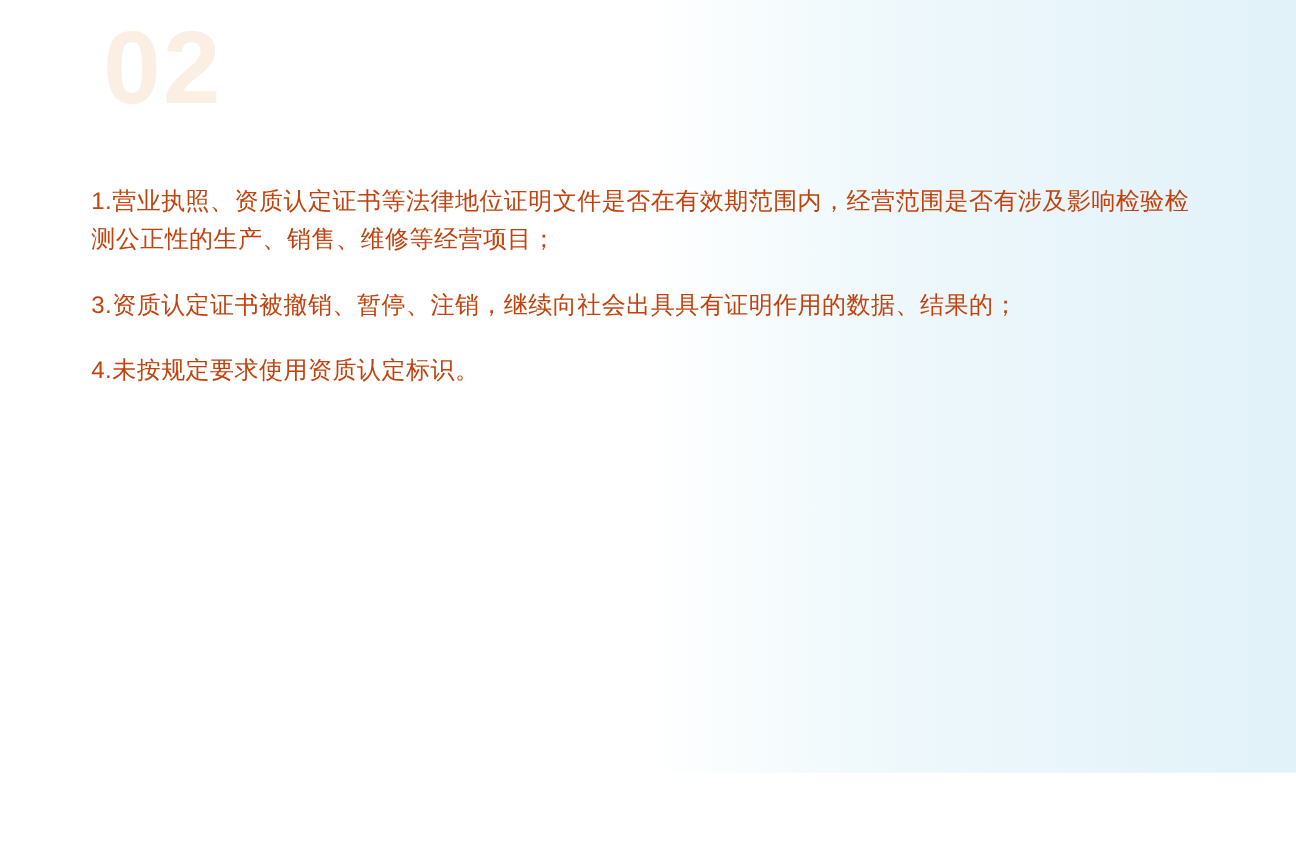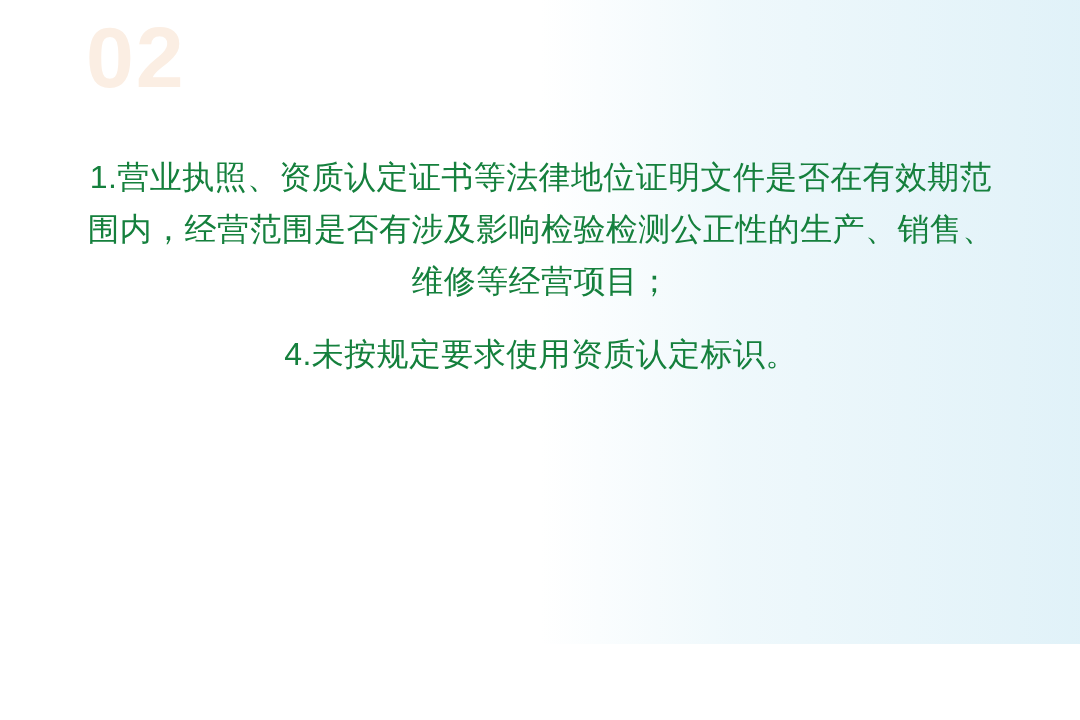--- a/index.html
+++ b/index.html
@@ -53,39 +53,40 @@
     line-height: 1.2;
     margin: 0;
   }
   .body-list {
     position: absolute;
     left: 76px;
     top: 152px;
     width: 930px;
   }
   .item {
-    font-size: 32px;
-    color: #15803d;
+    font-size: 20px;
+    color: #c2410c;
     line-height: 1.62;
     margin: 0 0 22px 0;
     letter-spacing: 0.4px;
-    text-align: center;
+    text-align: left;
   }
   .item:last-child {
     margin-bottom: 16px;
   }
 </style>
 </head>
 <body>
 
 <div class="slide">
 
   <div class="wash"></div>
 
   <div class="watermark-number">02</div>
 
 
   <div class="body-list">
     <p class="item">1.营业执照、资质认定证书等法律地位证明文件是否在有效期范围内，经营范围是否有涉及影响检验检测公正性的生产、销售、维修等经营项目；</p>
+    <p class="item">3.资质认定证书被撤销、暂停、注销，继续向社会出具具有证明作用的数据、结果的；</p>
     <p class="item">4.未按规定要求使用资质认定标识。</p>
   </div>
 
 </div>
 
 </body></html>

